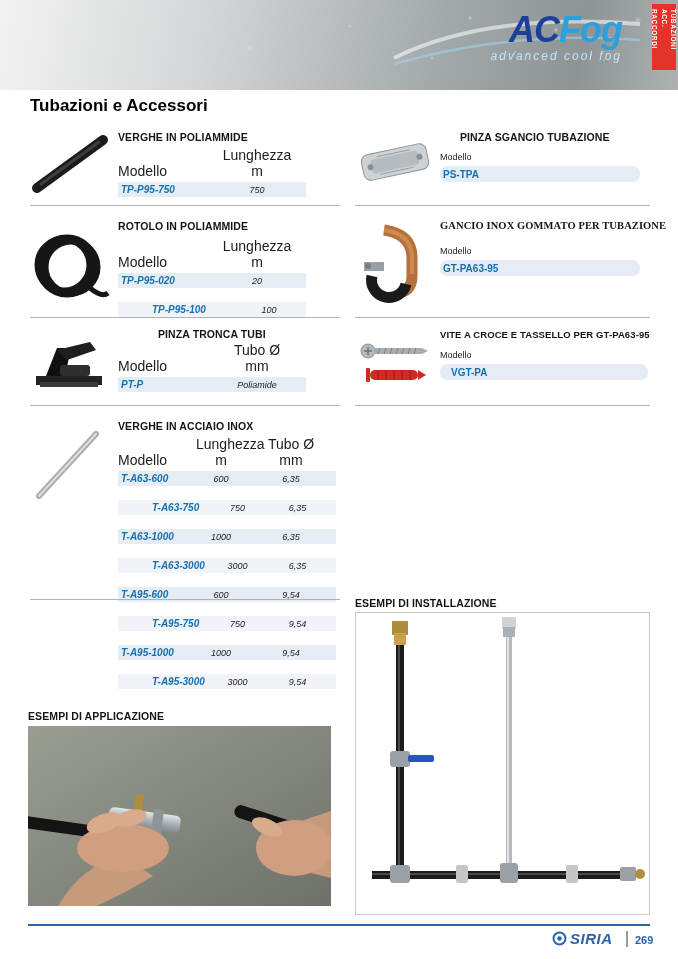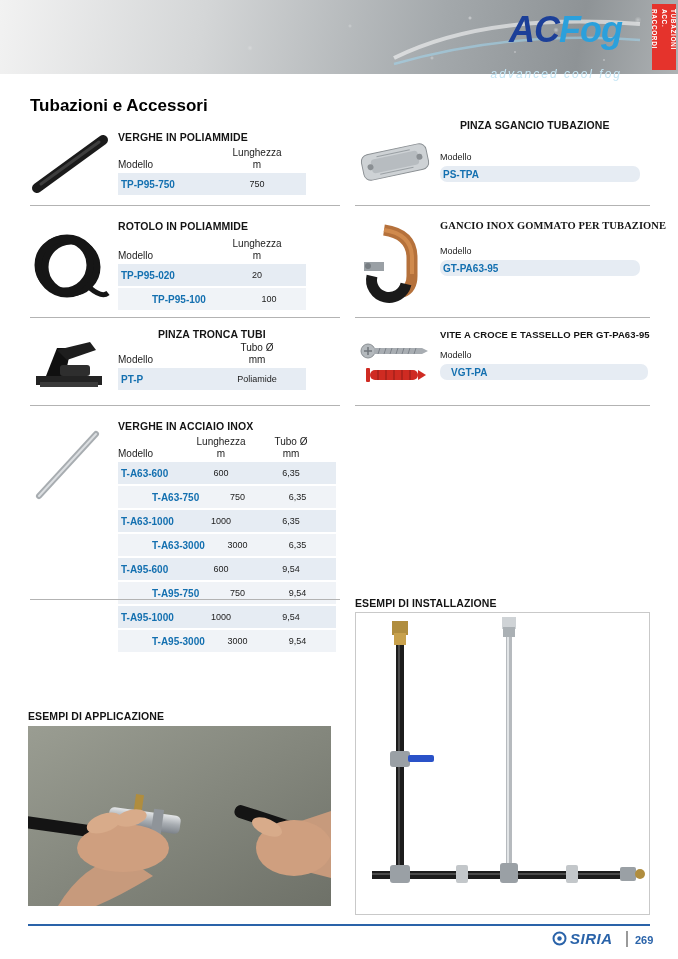--- a/index.html
+++ b/index.html
@@ -3,59 +3,59 @@
 <meta charset="utf-8">
 <style>
   html,body{margin:0;padding:0;background:#e9e9e9;}
   .page{
     position:relative; width:678px; height:959px; background:#ffffff;
     font-family:"Liberation Sans", sans-serif; overflow:hidden; margin:0 auto;
   }
 
   
   .banner{
-    position:absolute; left:0; top:6; width:678px; height:74px;
+    position:absolute; left:0; top:6; width:678px; height:90px;
     background:
       radial-gradient(circle 3px at 470px 18px, rgba(255,255,255,.55), rgba(255,255,255,0) 70%),
       radial-gradient(circle 2px at 515px 52px, rgba(255,255,255,.5), rgba(255,255,255,0) 70%),
       radial-gradient(circle 4px at 556px 30px, rgba(255,255,255,.45), rgba(255,255,255,0) 70%),
       radial-gradient(circle 2px at 604px 60px, rgba(255,255,255,.5), rgba(255,255,255,0) 70%),
       radial-gradient(circle 3px at 432px 58px, rgba(255,255,255,.4), rgba(255,255,255,0) 70%),
       radial-gradient(circle 5px at 638px 20px, rgba(255,255,255,.35), rgba(255,255,255,0) 70%),
       radial-gradient(circle 3px at 350px 26px, rgba(255,255,255,.3), rgba(255,255,255,0) 70%),
       radial-gradient(circle 4px at 250px 48px, rgba(255,255,255,.25), rgba(255,255,255,0) 70%),
       linear-gradient(100deg,#f2f2f2 0%, #d4d6d7 30%, #a3a8ab 65%, #8e9396 85%, #aeb2b4 100%);
     text-decoration: underline;
   }
   .swoosh{position:absolute; right:36px; top:6px;}
   .logo{position:absolute; right:56px; top:12px; text-align:right; line-height:1;}
   .logo-line{font-style:italic; font-weight:bold; font-size:36px; letter-spacing:-1px;}
   .logo-ac{color:#1c3f98;}
   .logo-fog{color:#2ba0dc;}
-  .logo-tagline{font-style:italic; font-size:12px; color:#c4e6f5; letter-spacing:2px; margin-top:20px;}
+  .logo-tagline{font-style:italic; font-size:12px; color:#c4e6f5; letter-spacing:2px; margin-top:2px;}
   .side-tab{
     position:absolute; right:2px; top:4px; width:24px; height:66px;
     background:#e5332c; color:#fff; display:flex; flex-direction:row;
     justify-content:center; align-items:flex-start; padding-top:5px; box-sizing:border-box; gap:1px;
   }
   .side-tab span{writing-mode:vertical-rl; font-size:6.5px; font-weight:bold; letter-spacing:.6px; line-height:1.4;}
 
   
   .page-title{position:absolute; left:30px; top:96px; font-size:17px; font-weight:bold; color:#000; margin:0;}
 
   
   .sec-title{position:absolute; font-size:10.5px; font-weight:bold; color:#141414; letter-spacing:.1px; white-space:nowrap;}
   .sec-title.small{font-size:9.5px;}
   .sep{position:absolute; height:1px; background:#b3b3b3;}
 
   .tbl{position:absolute;}
   .thead{display:flex; align-items:flex-end; padding-bottom:3px;}
-  .th{font-size:10px; color:#1c1c1c; line-height:1.15;}
+  .th{font-size:14px; color:#1c1c1c; line-height:1.15;}
   .center{text-align:center;}
-  .trow{display:flex; align-items:center; height:22px; margin-bottom:2px; background:#e6ecf3;}
+  .trow{display:flex; align-items:center; height:15px; margin-bottom:14px; background:#e6ecf3;font-style:italic;}
   .trow.alt{background:#f0f3f7;padding-left:31px;}
   .mc{font-size:10px; font-weight:bold; color:#1470b0; padding-left:3px; box-sizing:border-box;}
   .vc{font-size:9px; color:#1c1c1c; text-align:center;}
   .w96{width:96px;} .w86{width:86px;}
   .w78{width:78px;} .w50{width:50px;} .w90{width:90px;}
 
   .modello-label{position:absolute; font-size:9px; color:#1c1c1c;}
   .band{position:absolute; width:200px; height:16px; background:#e6ecf3; display:flex; align-items:center;border-radius:7px;}
   .band .mc{font-size:10px;}
 
@@ -237,21 +237,21 @@
       <g transform="rotate(-12 39 28)">
         <rect x="6" y="15" width="66" height="26" rx="7" fill="#ced2d5" stroke="#8a8f93"></rect>
         <rect x="15" y="21" width="48" height="14" rx="4" fill="#b7bcc0"></rect>
         <circle cx="14" cy="28" r="3" fill="#8a8f93"></circle>
         <circle cx="64" cy="28" r="3" fill="#8a8f93"></circle>
         <line x1="22" y1="19" x2="56" y2="19" stroke="#9aa0a4"></line>
         <line x1="22" y1="37" x2="56" y2="37" stroke="#9aa0a4"></line>
       </g>
     </svg>
   </div>
-  <div class="sec-title" style="left:440px;top:119px;padding-left:20px;">PINZA SGANCIO TUBAZIONE</div>
+  <div class="sec-title" style="left:440px;top:131px;padding-left:20px;">PINZA SGANCIO TUBAZIONE</div>
   <div class="modello-label" style="left:440px;top:152px;">Modello</div>
   <div class="band" style="left:440px;top:166px;">
     <div class="mc">PS-TPA</div>
   </div>
   <div class="sep" style="left:355px;top:205px;width:295px;"></div>
 
   <div class="imgbox" style="left:356px;top:222px;width:78px;height:88px;">
     <svg width="78" height="88" viewBox="0 0 78 88">
       <path d="M28 8 q 28 4 28 28 v 18 q 0 12 -9 16" fill="none" stroke="#b5713b" stroke-width="11"></path>
       <path d="M28 8 q 28 4 28 28 v 16" fill="none" stroke="#d08a4d" stroke-width="4"></path>

